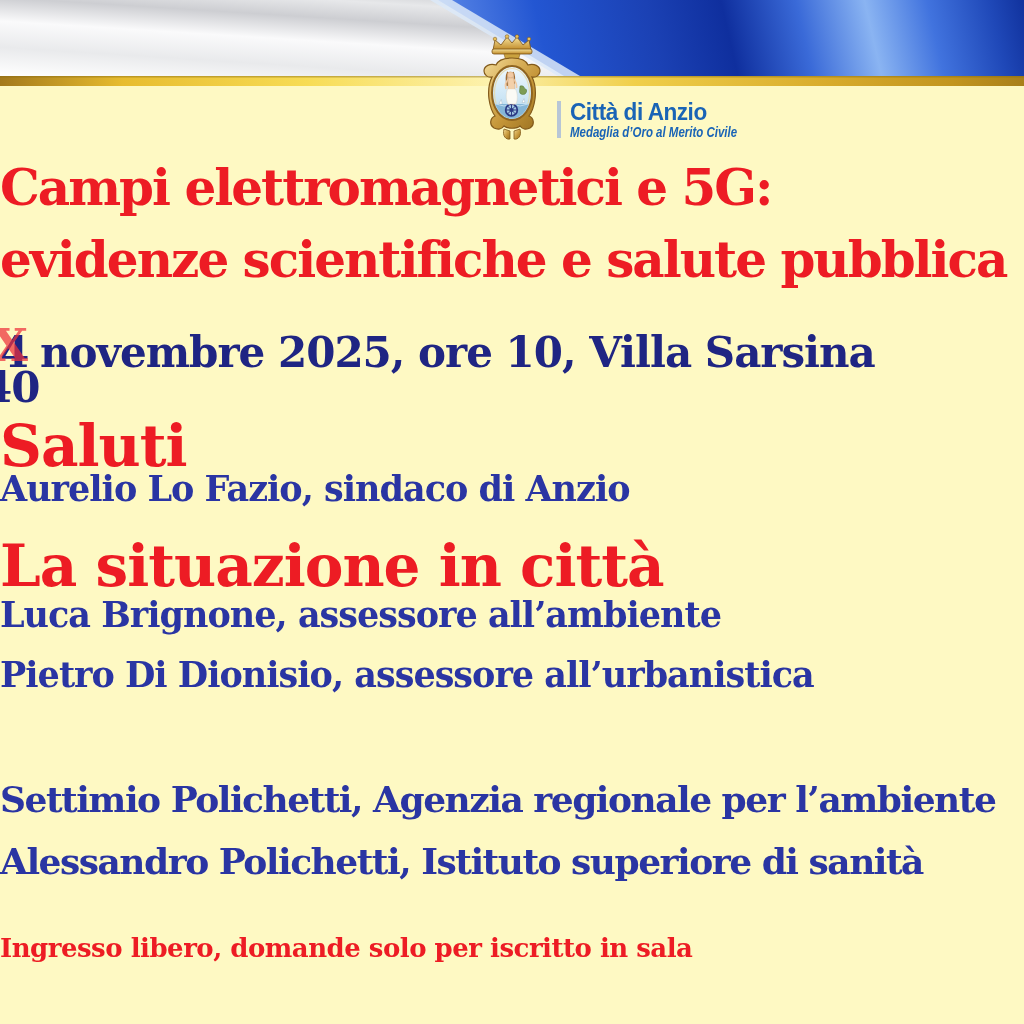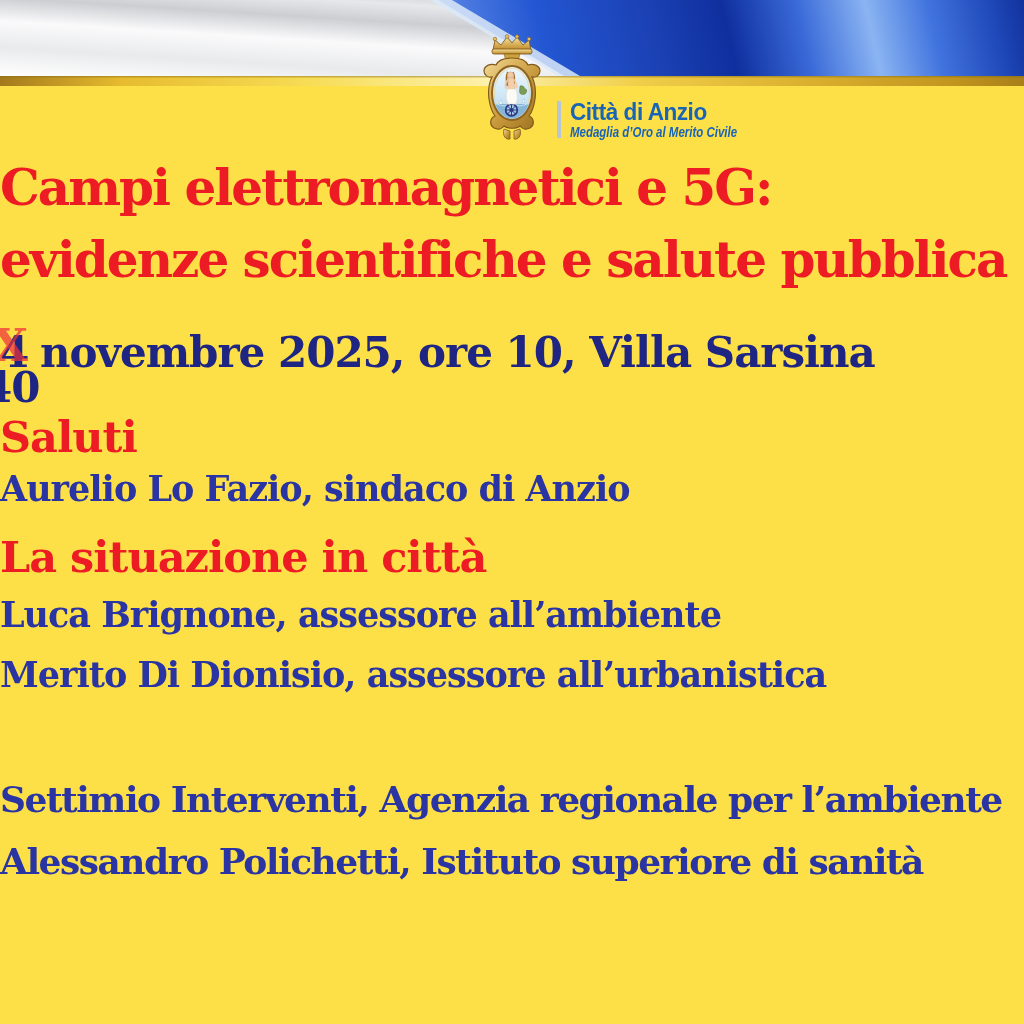--- a/index.html
+++ b/index.html
@@ -1,17 +1,17 @@
 <!DOCTYPE html>
 <html><head>
 <meta charset="utf-8">
 <style>
   html,body{margin:0;padding:0;background:#ffffff;}
   .poster{
-    position:relative;width:1024px;height:1024px;background:#fde047;
+    position:relative;width:1024px;height:1024px;background:#fef9c3;
     overflow:hidden;font-family:"DejaVu Serif","Liberation Serif",serif;
   }
   
   .banner{position:absolute;top:0;left:0;width:1024px;height:90px;}
   .crest{position:absolute;top:34px;left:462px;width:100px;height:114px;}
   .logo-divider{position:absolute;top:101px;left:557px;width:4px;height:37px;background:#b7c6d6;}
   .city-name{
     position:absolute;top:98px;left:570px;
     font-family:"Liberation Sans","DejaVu Sans",sans-serif;
     font-weight:bold;font-size:24px;color:#1a64b6;letter-spacing:-0.5px;
@@ -20,21 +20,21 @@
   .city-subtitle{
     position:absolute;top:124px;left:570px;
     font-family:"Liberation Sans","DejaVu Sans",sans-serif;
     font-weight:bold;font-style:italic;font-size:14px;color:#1a64b6;
     transform:scaleX(0.82);transform-origin:left top;white-space:nowrap;
   }
   
   .line{position:absolute;left:0;right:0;text-align:left;white-space:nowrap;font-weight:bold;}
   .title{font-size:50px;color:#ED1C24;letter-spacing:-2px;}
   .date-line{font-size:42px;color:#1F2583;letter-spacing:-1px;}
-  .heading{font-size:43px;color:#ED1C24;letter-spacing:-1px;}
+  .heading{font-size:58px;color:#ED1C24;letter-spacing:-1px;}
   .speaker{font-size:35px;color:#2A35A3;letter-spacing:-1px;}
   .speaker.small{font-size:36px;letter-spacing:-1.5px;}
   .footer-line{font-size:26px;color:#ED1C24;letter-spacing:-0.5px;}
   
   .day-wrap{position:relative;display:inline-block;}
   .x-mark{position:absolute;left:-7px;top:-9px;font-size:45px;color:rgba(237,48,60,0.72);}
   .day-new{position:absolute;left:-17px;top:35px;font-size:42px;color:#1F2583;}
   .date-rest{margin-left:0.28em;}
 </style>
 </head>
@@ -164,19 +164,20 @@
       <span class="x-mark">X</span>
       <span class="day-new">40</span>
     </span><span class="date-rest">novembre 2025, ore 10, Villa Sarsina</span>
   </div>
 
   <div class="line heading" style="top:412px">Saluti</div>
   <div class="line speaker" style="top:468px">Aurelio Lo Fazio, sindaco di Anzio</div>
 
   <div class="line speaker" style="top:594px">Luca Brignone, assessore all’ambiente</div>
   <div class="line heading" style="top:532px">La situazione in città</div>
-  <div class="line speaker" style="top:654px">Merito Di Dionisio, assessore all’urbanistica</div>
+  <div class="line speaker" style="top:654px">Pietro Di Dionisio, assessore all’urbanistica</div>
 
-  <div class="line speaker small" style="top:778px">Settimio Interventi, Agenzia regionale per l’ambiente</div>
+  <div class="line speaker small" style="top:778px">Settimio Polichetti, Agenzia regionale per l’ambiente</div>
   <div class="line speaker small" style="top:840px">Alessandro Polichetti, Istituto superiore di sanità</div>
 
+  <div class="line footer-line" style="top:933px">Ingresso libero, domande solo per iscritto in sala</div>
 
 </div>
 
 </body></html>

